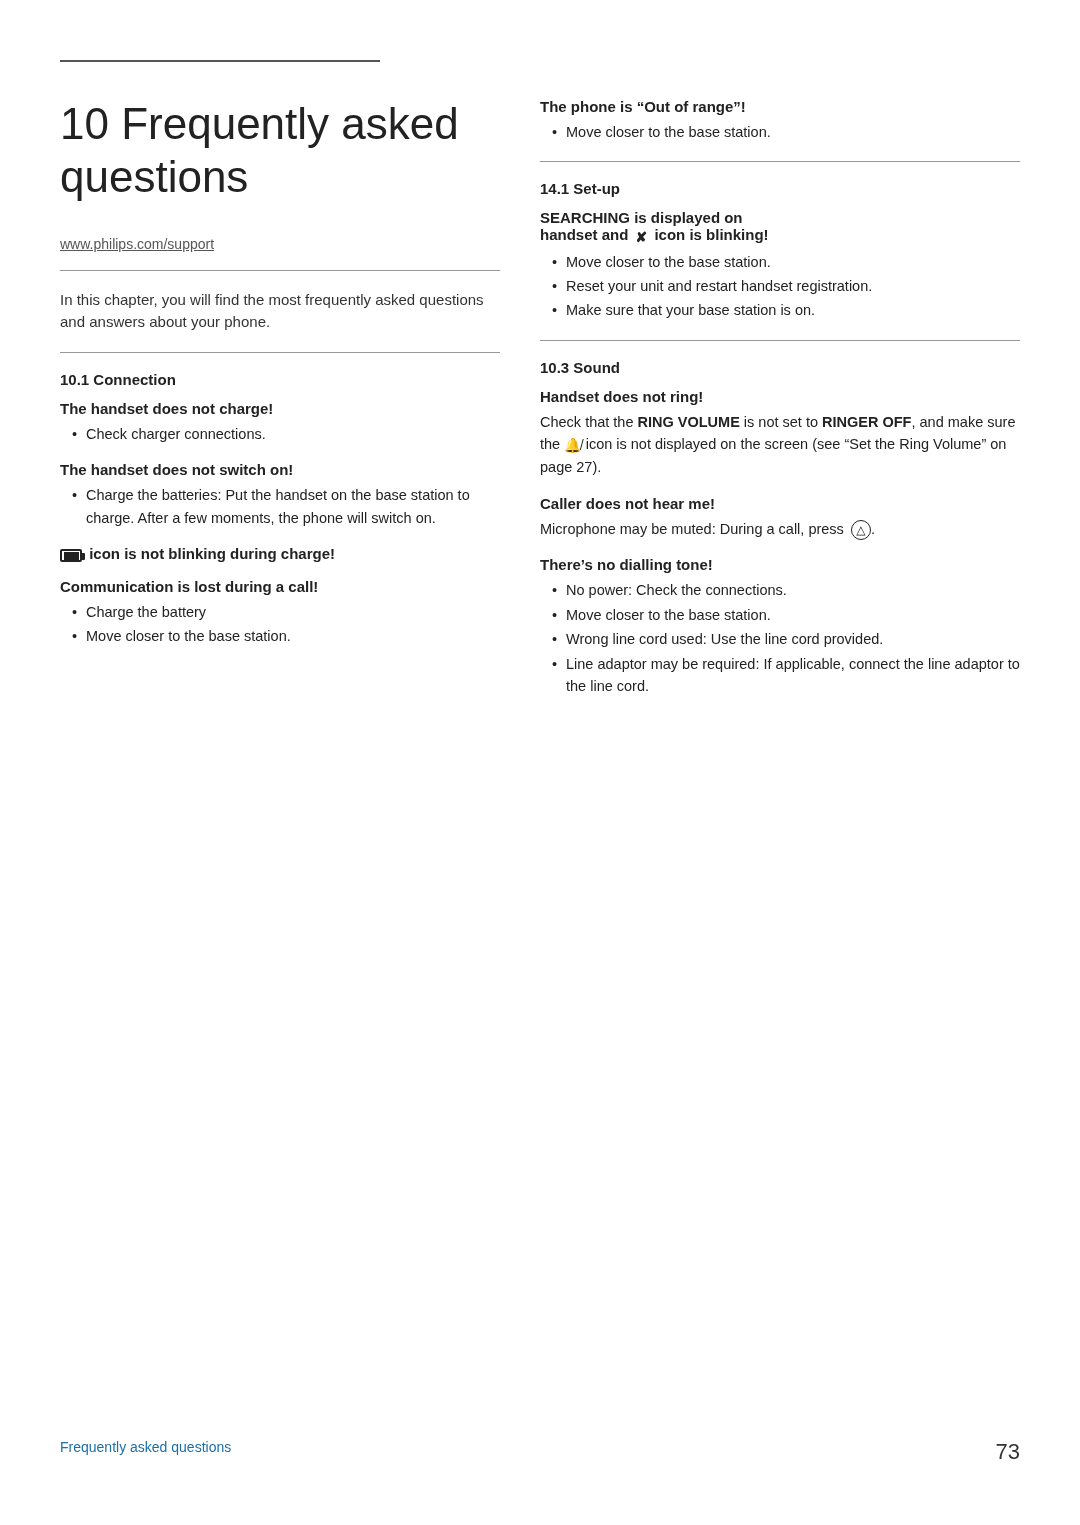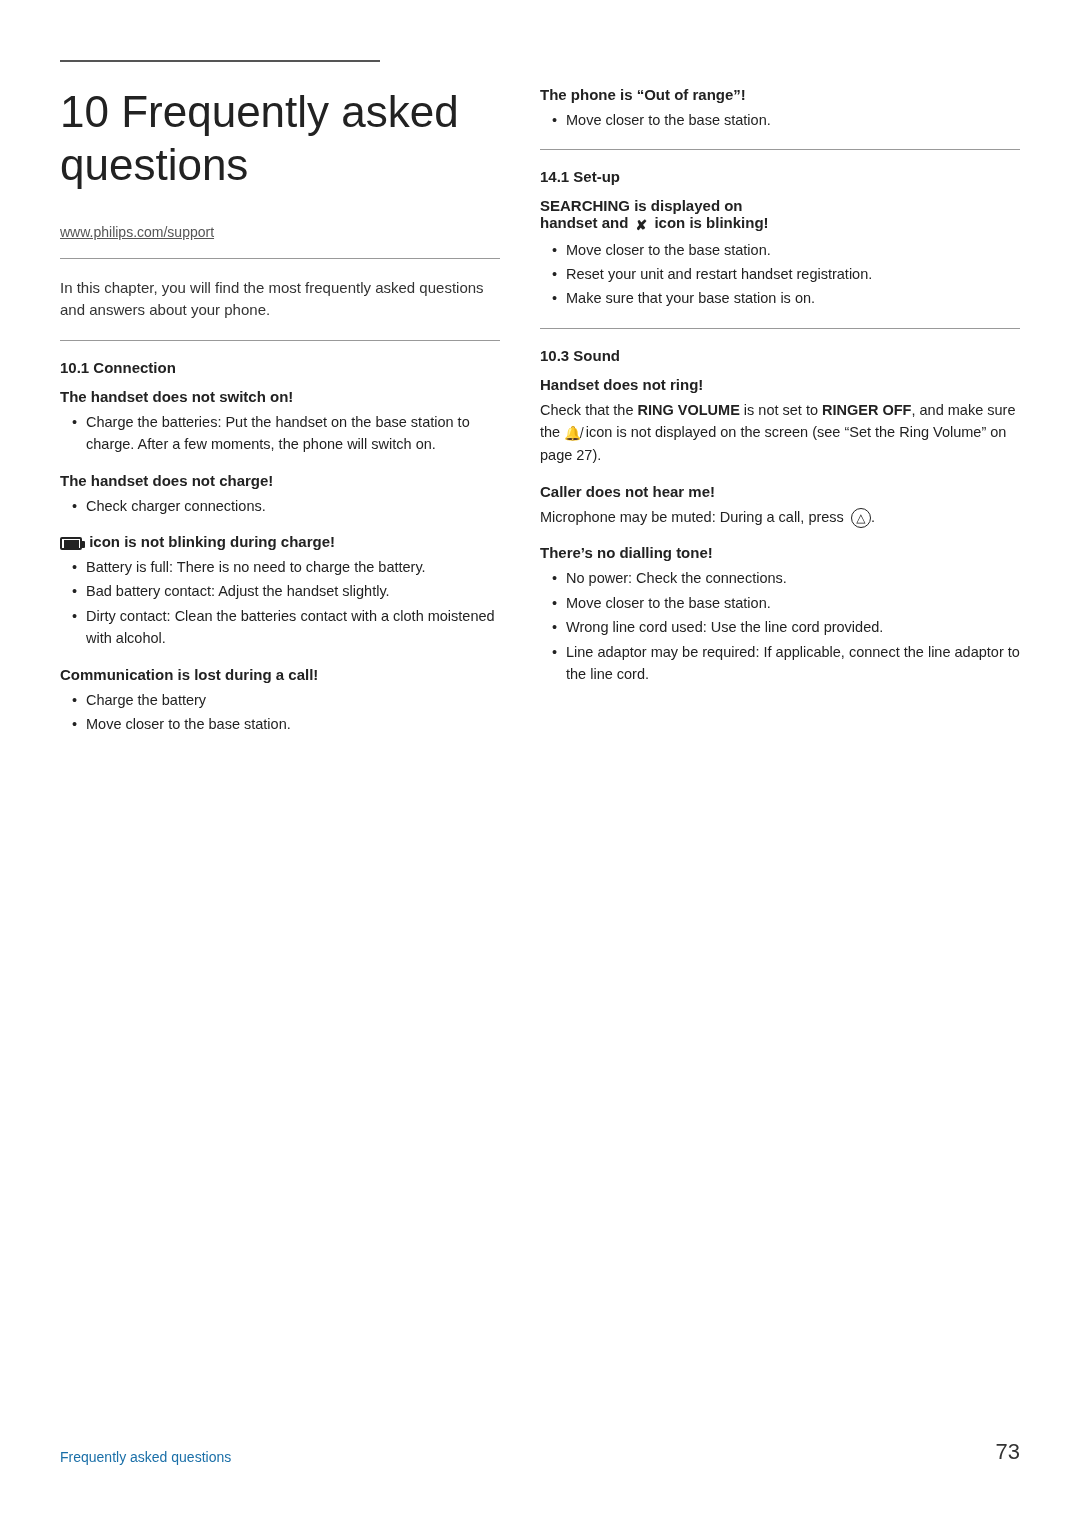--- a/index.html
+++ b/index.html
@@ -12,20 +12,21 @@
       color: #222;
       position: relative;
     }
 
     .page {
       width: 1080px;
       min-height: 1525px;
       padding: 60px 60px 60px 60px;
       display: flex;
       flex-direction: column;
+      gap: 12px;
     }
 
     .top-rule {
       border: none;
       border-top: 2px solid #555;
       margin-bottom: 24px;
       width: 320px;
     }
 
     .content-wrapper {
@@ -114,21 +115,21 @@
       top: 0;
     }
 
     .section-block {
       margin-bottom: 16px;
     }
 
     .footer-bar {
       display: flex;
       justify-content: space-between;
-      align-items: flex-end;
+      align-items: flex-start;
       margin-top: auto;
       padding-top: 16px;
       border-top: none;
     }
 
     .footer-text {
       font-size: 14px;
       color: #1a6fa8;
     }
 
@@ -159,46 +160,41 @@
       <hr class="divider">
 
       <p class="intro-text">In this chapter, you will find the most frequently asked questions and answers about your phone.</p>
 
       <hr class="divider">
 
       <div class="section-block">
         <p class="section-number-heading">10.1   Connection</p>
 
         <div class="section-block">
+          <p class="subsection-heading">The handset does not charge!</p>
+          <ul class="bullet-list">
+            <li>Check charger connections.</li>
+          </ul>
+        </div>
+
+        <div class="section-block">
           <p class="subsection-heading">The handset does not switch on!</p>
           <ul class="bullet-list">
             <li>Charge the batteries: Put the handset on the base station to charge. After a few moments, the phone will switch on.</li>
-          </ul>
-        </div>
-
-        <div class="section-block">
-          <p class="subsection-heading">The handset does not charge!</p>
-          <ul class="bullet-list">
-            <li>Check charger connections.</li>
           </ul>
         </div>
 
         <div class="section-block">
           <p class="subsection-heading">
             <span style="display:inline-block;border:2px solid #222;width:22px;height:13px;border-radius:2px;vertical-align:middle;position:relative;margin-right:3px;">
               <span style="display:block;width:15px;height:9px;background:#222;position:absolute;left:2px;top:1px;"></span>
               <span style="display:block;width:3px;height:7px;background:#222;position:absolute;right:-5px;top:2px;border-radius:0 1px 1px 0;"></span>
             </span>
             <span>icon is not blinking during charge!</span>
           </p>
-          <ul class="bullet-list">
-            <li>Battery is full: There is no need to charge the battery.</li>
-            <li>Bad battery contact: Adjust the handset slightly.</li>
-            <li>Dirty contact: Clean the batteries contact with a cloth moistened with alcohol.</li>
-          </ul>
         </div>
 
         <div class="section-block">
           <p class="subsection-heading">Communication is lost during a call!</p>
           <ul class="bullet-list">
             <li>Charge the battery</li>
             <li>Move closer to the base station.</li>
           </ul>
         </div>
       </div>

